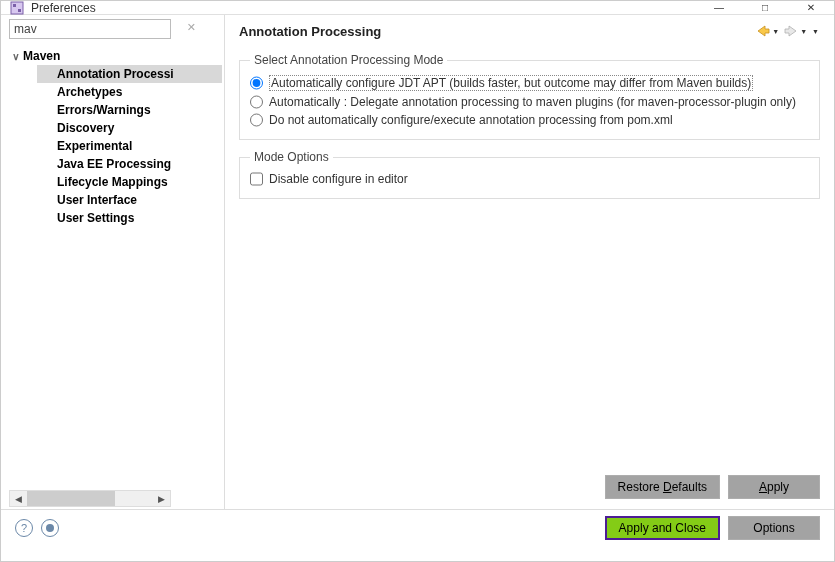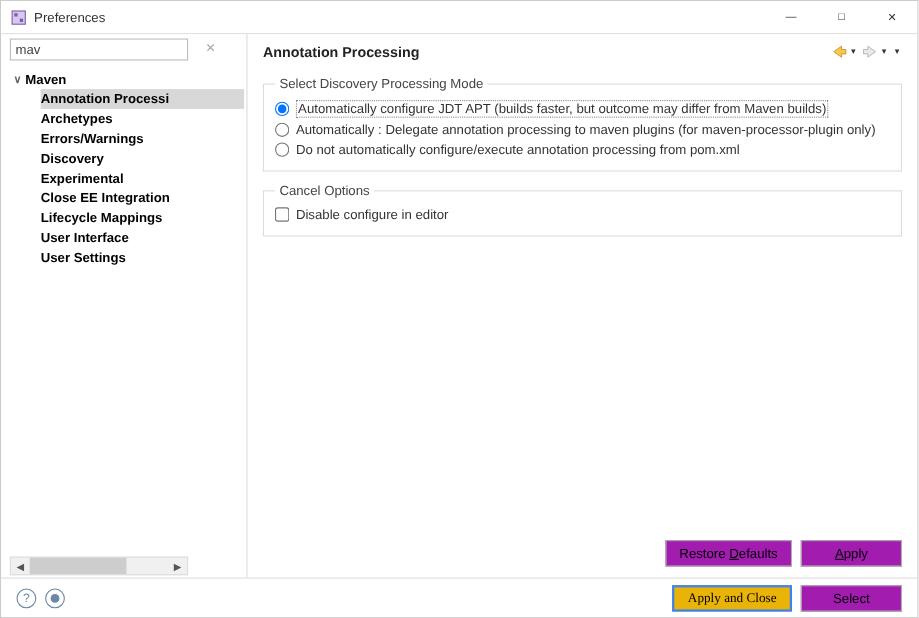--- a/index.html
+++ b/index.html
@@ -1,58 +1,58 @@
 <!DOCTYPE html>
 <html><head>
   <meta charset="utf-8">
   <style>
     * { box-sizing: border-box; margin: 0; padding: 0; }
     body { font-family: "Segoe UI", Tahoma, sans-serif; font-size: 12px; background: #fff; width: 835px; height: 562px; overflow: hidden; border: 1px solid #ccc; }
-    .titlebar { display: flex; align-items: center; height: 30px; padding: 0 0 0 8px; background: #fff; border-bottom: 1px solid #e0e0e0; }
+    .titlebar { display: flex; align-items: center; height: 14px; padding: 0 0 0 8px; background: #fff; border-bottom: 1px solid #e0e0e0; }
     .titlebar-icon { width: 16px; height: 16px; margin-right: 6px; display: flex; align-items: center; justify-content: center; }
     .titlebar-title { flex: 1; font-size: 12px; color: #333; }
     .win-controls { display: flex; }
     .win-btn { width: 46px; height: 30px; display: flex; align-items: center; justify-content: center; color: #333; font-family: "Segoe UI Symbol", sans-serif; font-size: 10px; cursor: pointer; }
     .content { display: flex; height: 494px; }
     .sidebar { width: 224px; border-right: 1px solid #ddd; display: flex; flex-direction: column; padding: 4px 2px 2px 8px; }
     .search-wrap { position: relative; margin-bottom: 8px; }
     .search-input { width: 162px; height: 20px; border: 1px solid #bcbcbc; padding: 1px 20px 1px 4px; font-size: 12px; color: #444; }
     .search-clear { position: absolute; right: 26px; top: 2px; color: #aaa; font-size: 11px; cursor: pointer; }
     .tree { flex: 1; overflow: hidden; }
     .tree-parent { display: flex; align-items: center; padding: 2px 0; font-weight: bold; cursor: pointer; }
     .tree-arrow { width: 14px; text-align: center; color: #666; font-size: 10px; }
     .tree-children { margin-left: 28px; }
-    .tree-item { padding: 2px 0; font-weight: bold; cursor: pointer; white-space: nowrap; overflow: hidden; }
+    .tree-item { padding: 2px 20px; font-weight: bold; cursor: pointer; white-space: nowrap; overflow: hidden; }
     .tree-item.selected { background: #d8d8d8; }
     .hscroll { height: 17px; display: flex; align-items: center; background: #f0f0f0; border: 1px solid #ddd; margin-top: 4px; width: 162px; }
     .hscroll-btn { width: 17px; height: 15px; display: flex; align-items: center; justify-content: center; font-size: 9px; color: #555; cursor: pointer; }
     .hscroll-track { flex: 1; height: 15px; position: relative; }
     .hscroll-thumb { position: absolute; left: 0; top: 0; width: 70%; height: 100%; background: #cdcdcd; }
     .main { flex: 1; padding: 8px 14px 10px 14px; display: flex; flex-direction: column; }
     .main-header { display: flex; align-items: center; margin-bottom: 14px; gap: 28px; }
     .main-title { font-weight: bold; font-size: 13px; flex: 1; color: #222; }
     .nav-icons { display: flex; gap: 2px; align-items: center; }
     .nav-icon { display: flex; align-items: center; cursor: pointer; padding: 1px; }
     .nav-arrow-svg { width: 16px; height: 14px; }
     .nav-drop { font-size: 7px; color: #333; margin-left: 1px; }
     fieldset { border: 1px solid #ddd; border-radius: 0; padding: 6px 10px 10px 10px; margin-bottom: 10px; }
     legend { font-size: 12px; color: #444; padding: 0 4px; }
     .radio-row, .check-row { display: flex; padding: 2px 0; color: #333; }
     .radio-row input, .check-row input { margin-right: 6px; }
     .radio-row label.sel { border: 1px dotted #888; padding: 0 1px; }
     .main-spacer { flex: 1; }
     .main-buttons { display: flex; justify-content: flex-end; gap: 8px; margin-top: 8px; }
-    .btn { min-width: 92px; height: 24px; background: #a21caf; border: 1px solid #adadad; font-size: 12px; cursor: pointer; padding: 0 12px; }
+    .btn { min-width: 92px; height: 24px; background: #a3a3a3; border: 1px solid #adadad; font-size: 12px; cursor: pointer; padding: 0 12px; }
     .footer { height: 36px; border-top: 1px solid #ddd; display: flex; align-items: center; padding: 0 14px; }
     .footer-icons { display: flex; gap: 8px; align-items: center; }
     .footer-icon { width: 18px; height: 18px; border: 1.5px solid #6b88a8; border-radius: 50%; display: flex; align-items: center; justify-content: center; font-size: 11px; color: #6b88a8; cursor: pointer; }
     .footer-icon.solid::after { content: ""; width: 8px; height: 8px; background: #6b88a8; border-radius: 50%; }
     .footer-spacer { flex: 1; }
     .footer-buttons { display: flex; gap: 8px; }
-    .btn.primary { border: 2px solid #3b82f6; background: #eab308; font-family: Liberation Serif, serif; }
+    .btn.primary { border: 2px solid #4c1d95; background: #84cc16; }
     .underline-char { text-decoration: underline; }
   </style>
 </head>
 <body>
 
 <div class="titlebar">
   <span class="titlebar-icon">
     <svg width="14" height="14" viewBox="0 0 14 14">
         <rect x="1" y="1" width="12" height="12" fill="#d8c8f0" stroke="#7b5fa8" stroke-width="1"></rect>
         <rect x="3" y="3" width="3" height="3" fill="#7b5fa8"></rect>
@@ -77,21 +77,21 @@
       <div class="tree-parent">
         <span class="tree-arrow">∨</span>
         <span>Maven</span>
       </div>
       <div class="tree-children">
         <div class="tree-item selected">Annotation Processi</div>
         <div class="tree-item">Archetypes</div>
         <div class="tree-item">Errors/Warnings</div>
         <div class="tree-item">Discovery</div>
         <div class="tree-item">Experimental</div>
-        <div class="tree-item">Close EE Integration</div>
+        <div class="tree-item">Java EE Processing</div>
         <div class="tree-item">Lifecycle Mappings</div>
         <div class="tree-item">User Interface</div>
         <div class="tree-item">User Settings</div>
       </div>
     </div>
     <div class="hscroll">
       <div class="hscroll-btn">◀</div>
       <div class="hscroll-track">
           <div class="hscroll-thumb"></div>
         </div>
@@ -115,37 +115,37 @@
             </svg>
           <span class="nav-drop">▼</span>
         </span>
         <span class="nav-icon">
           <span class="nav-drop" style="color:#333">▼</span>
         </span>
       </div>
     </div>
 
     <fieldset>
-      <legend>Select Discovery Processing Mode</legend>
+      <legend>Select Annotation Processing Mode</legend>
       <div class="radio-row">
         <input type="radio" name="mode" checked="" style="">
         <label class="sel">Automatically configure JDT APT (builds faster, but outcome may differ from Maven builds)</label>
       </div>
       <div class="radio-row">
         <input type="radio" name="mode" style="">
         <label>Automatically : Delegate annotation processing to maven plugins (for maven-processor-plugin only)</label>
       </div>
       <div class="radio-row">
         <input type="radio" name="mode" style="">
         <label>Do not automatically configure/execute annotation processing from pom.xml</label>
       </div>
     </fieldset>
 
     <fieldset>
-      <legend>Cancel Options</legend>
+      <legend>Mode Options</legend>
       <div class="check-row">
         <input type="checkbox" style="">
         <label>Disable configure in editor</label>
       </div>
     </fieldset>
 
     <div class="main-spacer"></div>
 
     <div class="main-buttons">
       <button class="btn">Restore <span class="underline-char">D</span>efaults</button>
@@ -155,15 +155,15 @@
 </div>
 
 <div class="footer">
   <div class="footer-icons">
     <div class="footer-icon">?</div>
     <div class="footer-icon solid"></div>
   </div>
   <div class="footer-spacer"></div>
   <div class="footer-buttons">
     <button class="btn primary">Apply and Close</button>
-    <button class="btn">Select</button>
+    <button class="btn">Options</button>
   </div>
 </div>
 
 </body></html>

